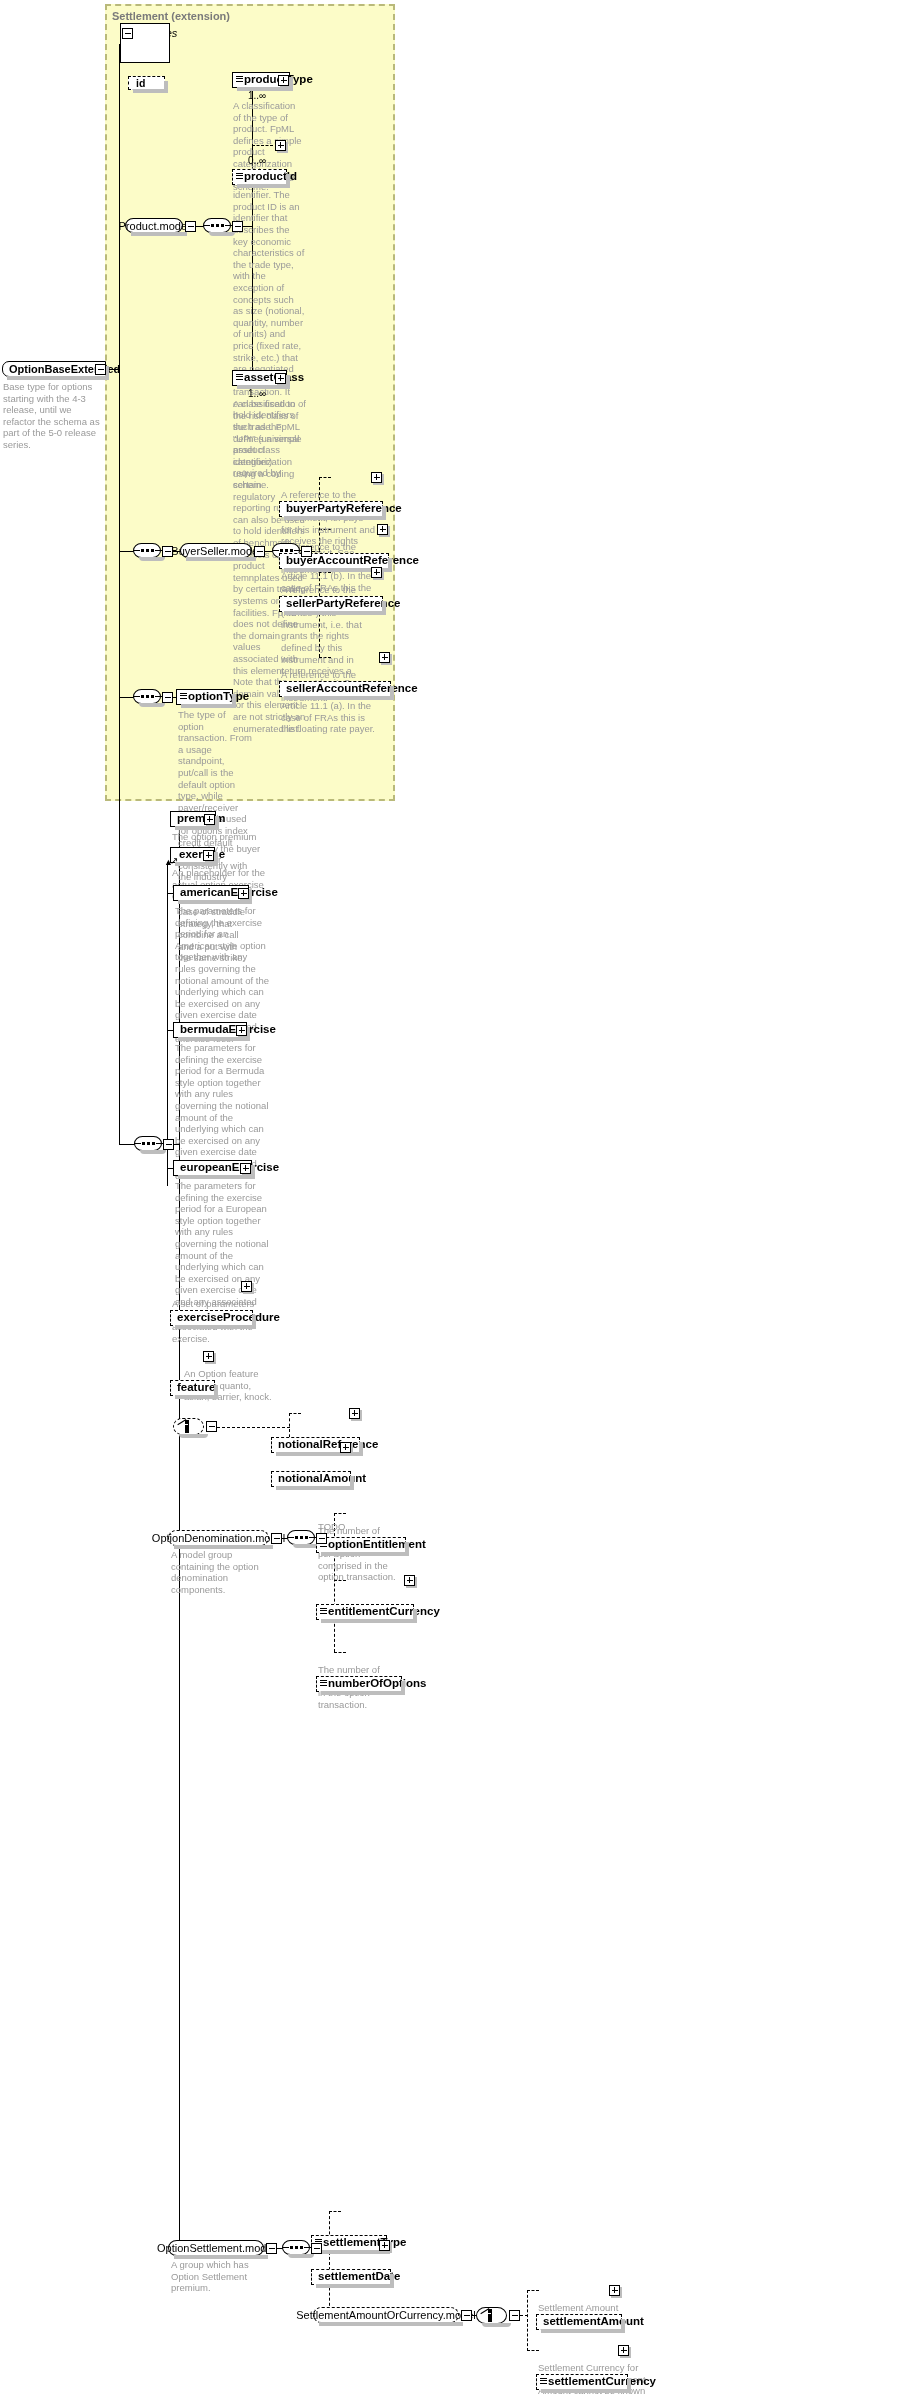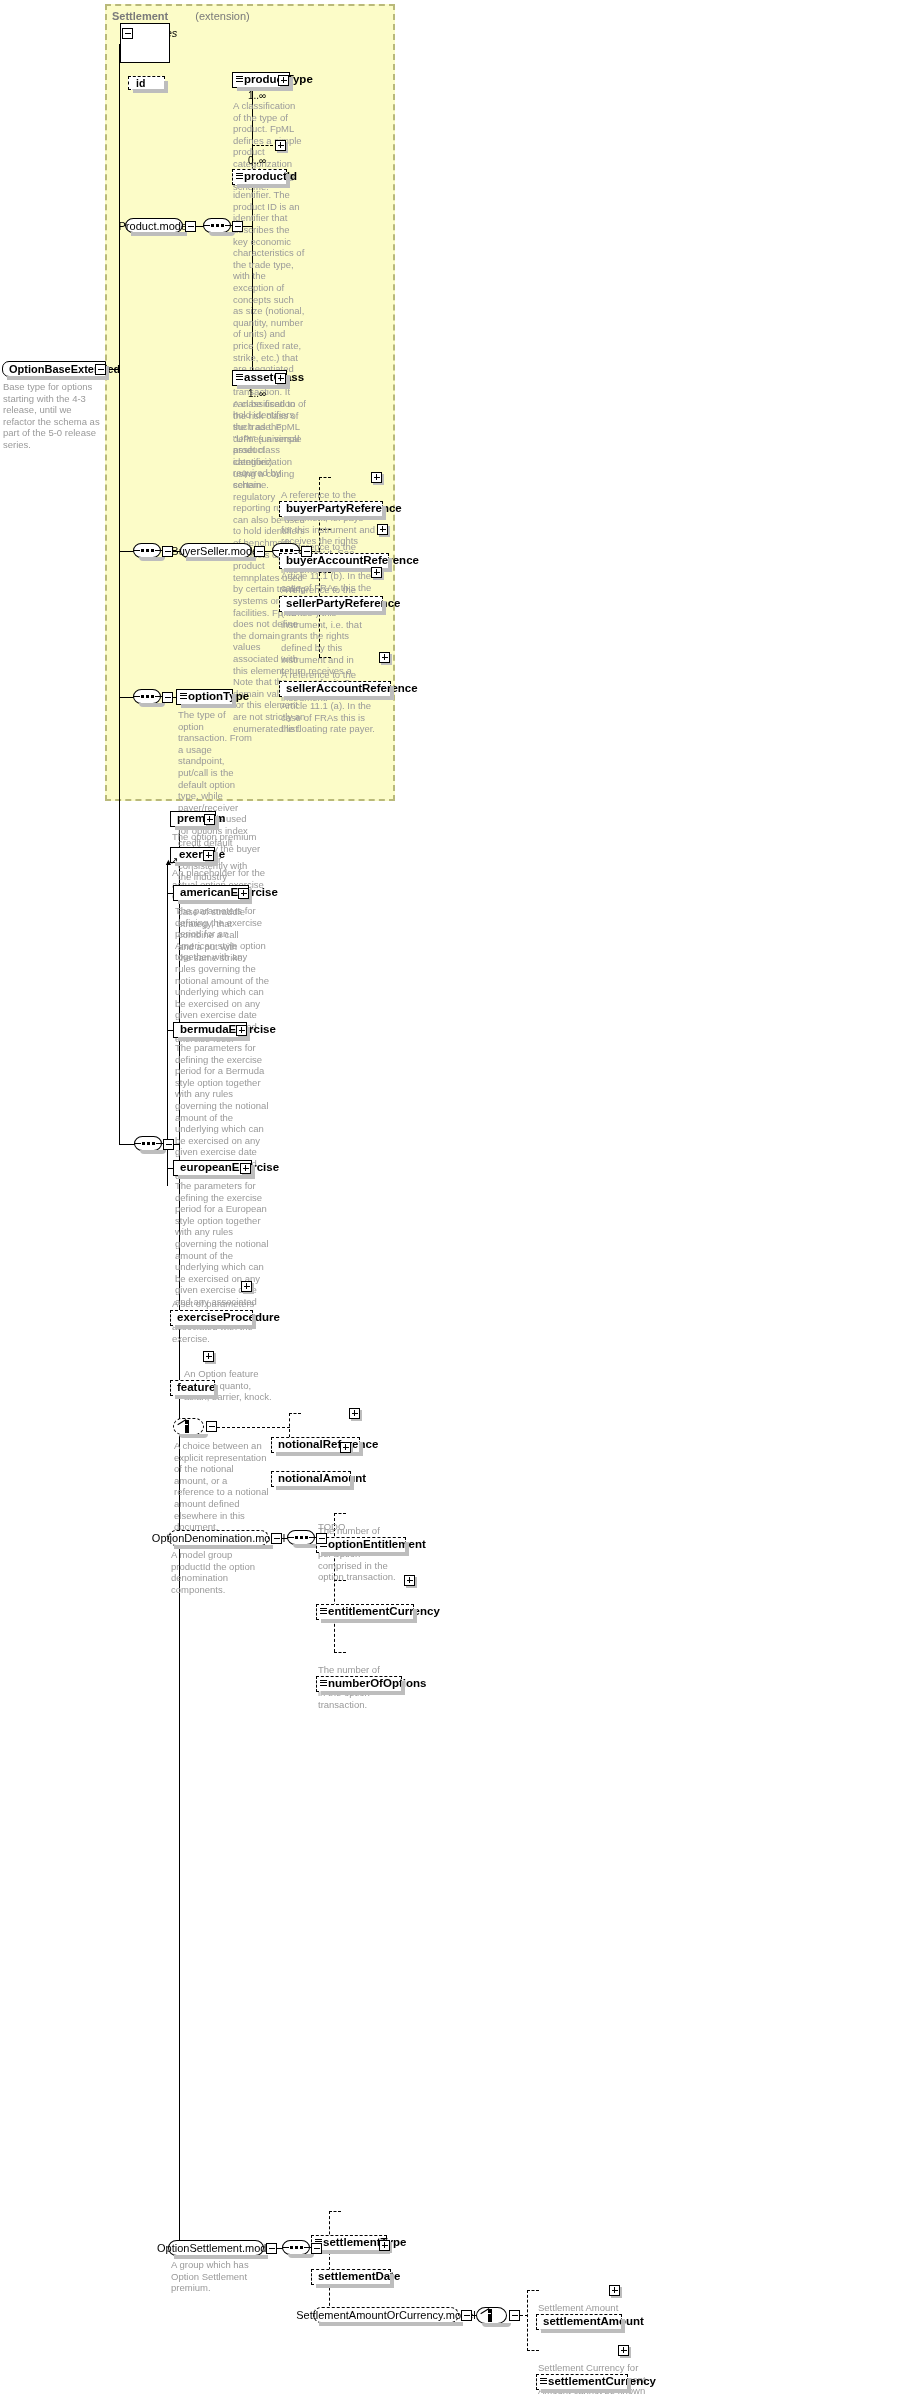--- a/index.html
+++ b/index.html
@@ -15,21 +15,21 @@
     position:absolute;
     background:#fcfcc8;
     border:2px dashed #b9b97a;
     box-sizing:border-box;
   }
   .ext-title{
     position:absolute;
     font-size:11px; color:#7a7a7a; font-weight:bold;
     white-space:nowrap;
   }
-  .ext-title .plain{font-weight:normal;margin-left:24px;}
+  .ext-title .plain{font-weight:bold;}
 
   
   .node{
     position:absolute;
     box-sizing:border-box;
     background:#ffffff;
     border:1.6px solid #000;
     font-size:11.5px;
     font-weight:bold;
     color:#000;
@@ -419,21 +419,20 @@
   <div class="pill dashed" style="left:173px;top:1418px;width:31px;height:17px;">
     <span class="choicesym">
       <span class="slash"></span>
         <span class="v"></span>
       <span class="d d1"></span>
         <span class="d d2"></span>
         <span class="d d3"></span>
     </span>
   </div>
   <div class="box-btn" style="left:206px;top:1421px;"></div>
-  <div class="anno" style="left:174px;top:1440px;width:96px;">A choice between an explicit representation of the notional amount, or a reference to a notional amount defined elsewhere in this document.</div>
 
   <div class="lnd h" style="left:217px;top:1427px;width:73px;"></div>
   <div class="lnd v" style="left:289px;top:1413px;height:35px;"></div>
 
   <div class="lnd h" style="left:289px;top:1413px;width:12px;"></div>
   <div class="node dashed" style="left:271px;top:1405px;width:89px;height:16px;padding-left:6px;">
     <span>notionalReference</span>
     <span class="shadow-r"></span>
   </div>
   <div class="box-btn plus shadow" style="left:349px;top:1407.5px;"></div>
@@ -454,21 +453,21 @@
   <div class="pill" style="left:287px;top:1530px;width:28px;height:15px;">
     <span class="seqdots">
       <span class="bar"></span>
         <i></i>
         <i></i>
         <i></i>
         <span class="bar"></span>
     </span>
   </div>
   <div class="box-btn" style="left:316px;top:1532.5px;"></div>
-  <div class="anno" style="left:171px;top:1549px;width:96px;">A model group productId the option denomination components.</div>
+  <div class="anno" style="left:171px;top:1549px;width:96px;">A model group containing the option denomination components.</div>
   <div class="lnd h" style="left:327px;top:1538px;width:8px;"></div>
   <div class="lnd v" style="left:334px;top:1513px;height:139px;"></div>
 
   <div class="lnd h" style="left:334px;top:1513px;width:12px;"></div>
   <div class="node dashed" style="left:316px;top:1505px;width:90px;height:16px;">
     <span class="elmark">
         <i></i>
         <i></i>
         <i></i>
       </span>

